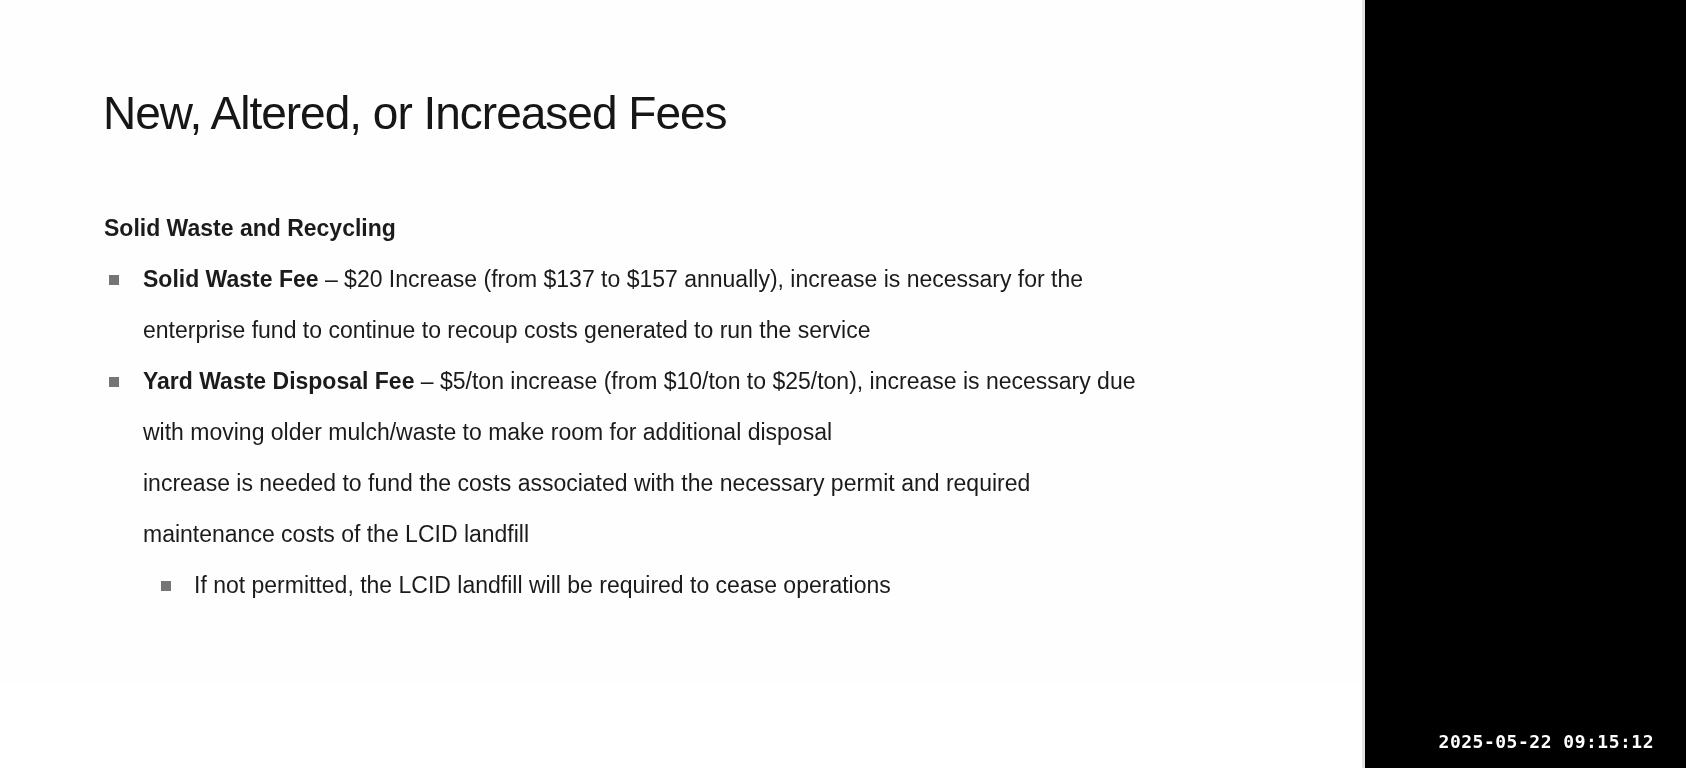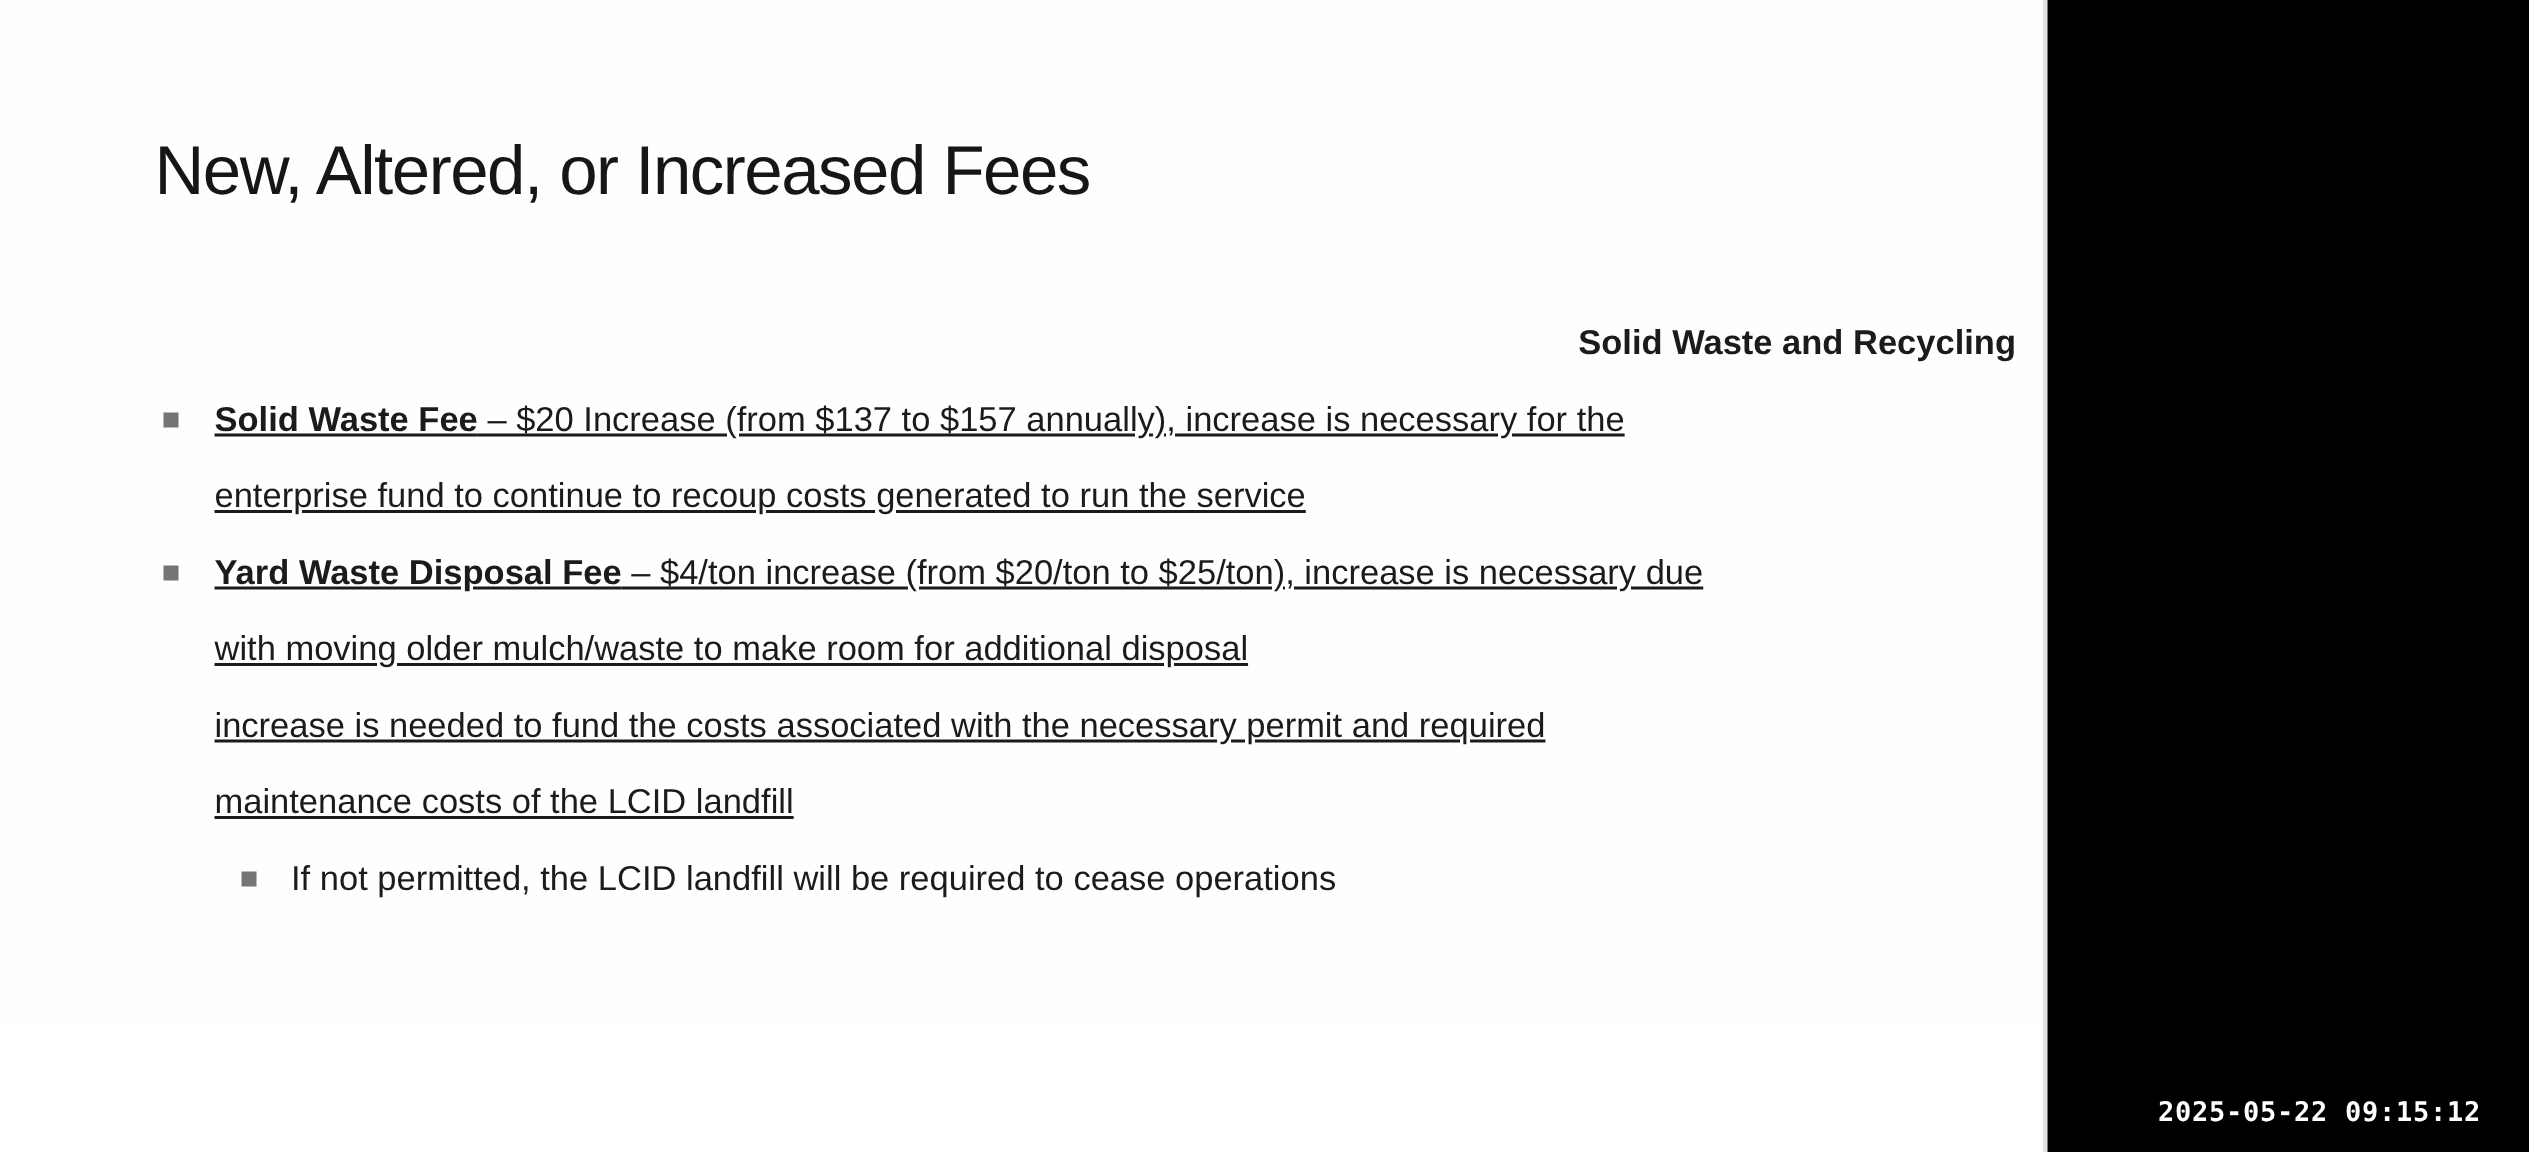--- a/index.html
+++ b/index.html
@@ -42,22 +42,22 @@
   }
   .row {
     position: relative;
     height: 51px;
     line-height: 51px;
     font-size: 23px;
     color: #1b1b1b;
     white-space: nowrap;
   }
   .row .b { font-weight: 700; }
-  .row.indent-0 { padding-left: 0; font-weight: 700; text-align: right; }
-  .row.indent-1 { padding-left: 39px; text-decoration: underline; }
+  .row.indent-0 { padding-left: 0; font-weight: 700; }
+  .row.indent-1 { padding-left: 39px; }
   .row.indent-2 { padding-left: 90px; }
   .marker {
     position: absolute;
     top: 21px;
     width: 10px;
     height: 10px;
     background: #757575;
     display: inline-block;
   }
   .row.indent-1 .marker { left: 5px; }
@@ -92,21 +92,21 @@
 
 <div class="stage">
 
   <div class="slide">
     <div class="slide-title">New, Altered, or Increased Fees</div>
 
     <div class="content" id="bullet-list">
         <div class="row indent-0"><span class="b">Solid Waste and Recycling</span></div>
         <div class="row indent-1"><span class="marker"></span><span class="b">Solid Waste Fee</span><span> – $20 Increase (from $137 to $157 annually), increase is necessary for the</span></div>
         <div class="row indent-1"><span>enterprise fund to continue to recoup costs generated to run the service</span></div>
-        <div class="row indent-1"><span class="marker"></span><span class="b">Yard Waste Disposal Fee</span><span> – $4/ton increase (from $20/ton to $25/ton), increase is necessary due</span></div>
+        <div class="row indent-1"><span class="marker"></span><span class="b">Yard Waste Disposal Fee</span><span> – $5/ton increase (from $10/ton to $25/ton), increase is necessary due</span></div>
         <div class="row indent-1"><span>with moving older mulch/waste to make room for additional disposal</span></div>
         <div class="row indent-1"><span>increase is needed to fund the costs associated with the necessary permit and required</span></div>
         <div class="row indent-1"><span>maintenance costs of the LCID landfill</span></div>
         <div class="row indent-2"><span class="marker"></span><span>If not permitted, the LCID landfill will be required to cease operations</span></div>
       </div>
   </div>
 
   <div class="divider"></div>
 
   <div class="letterbox">

